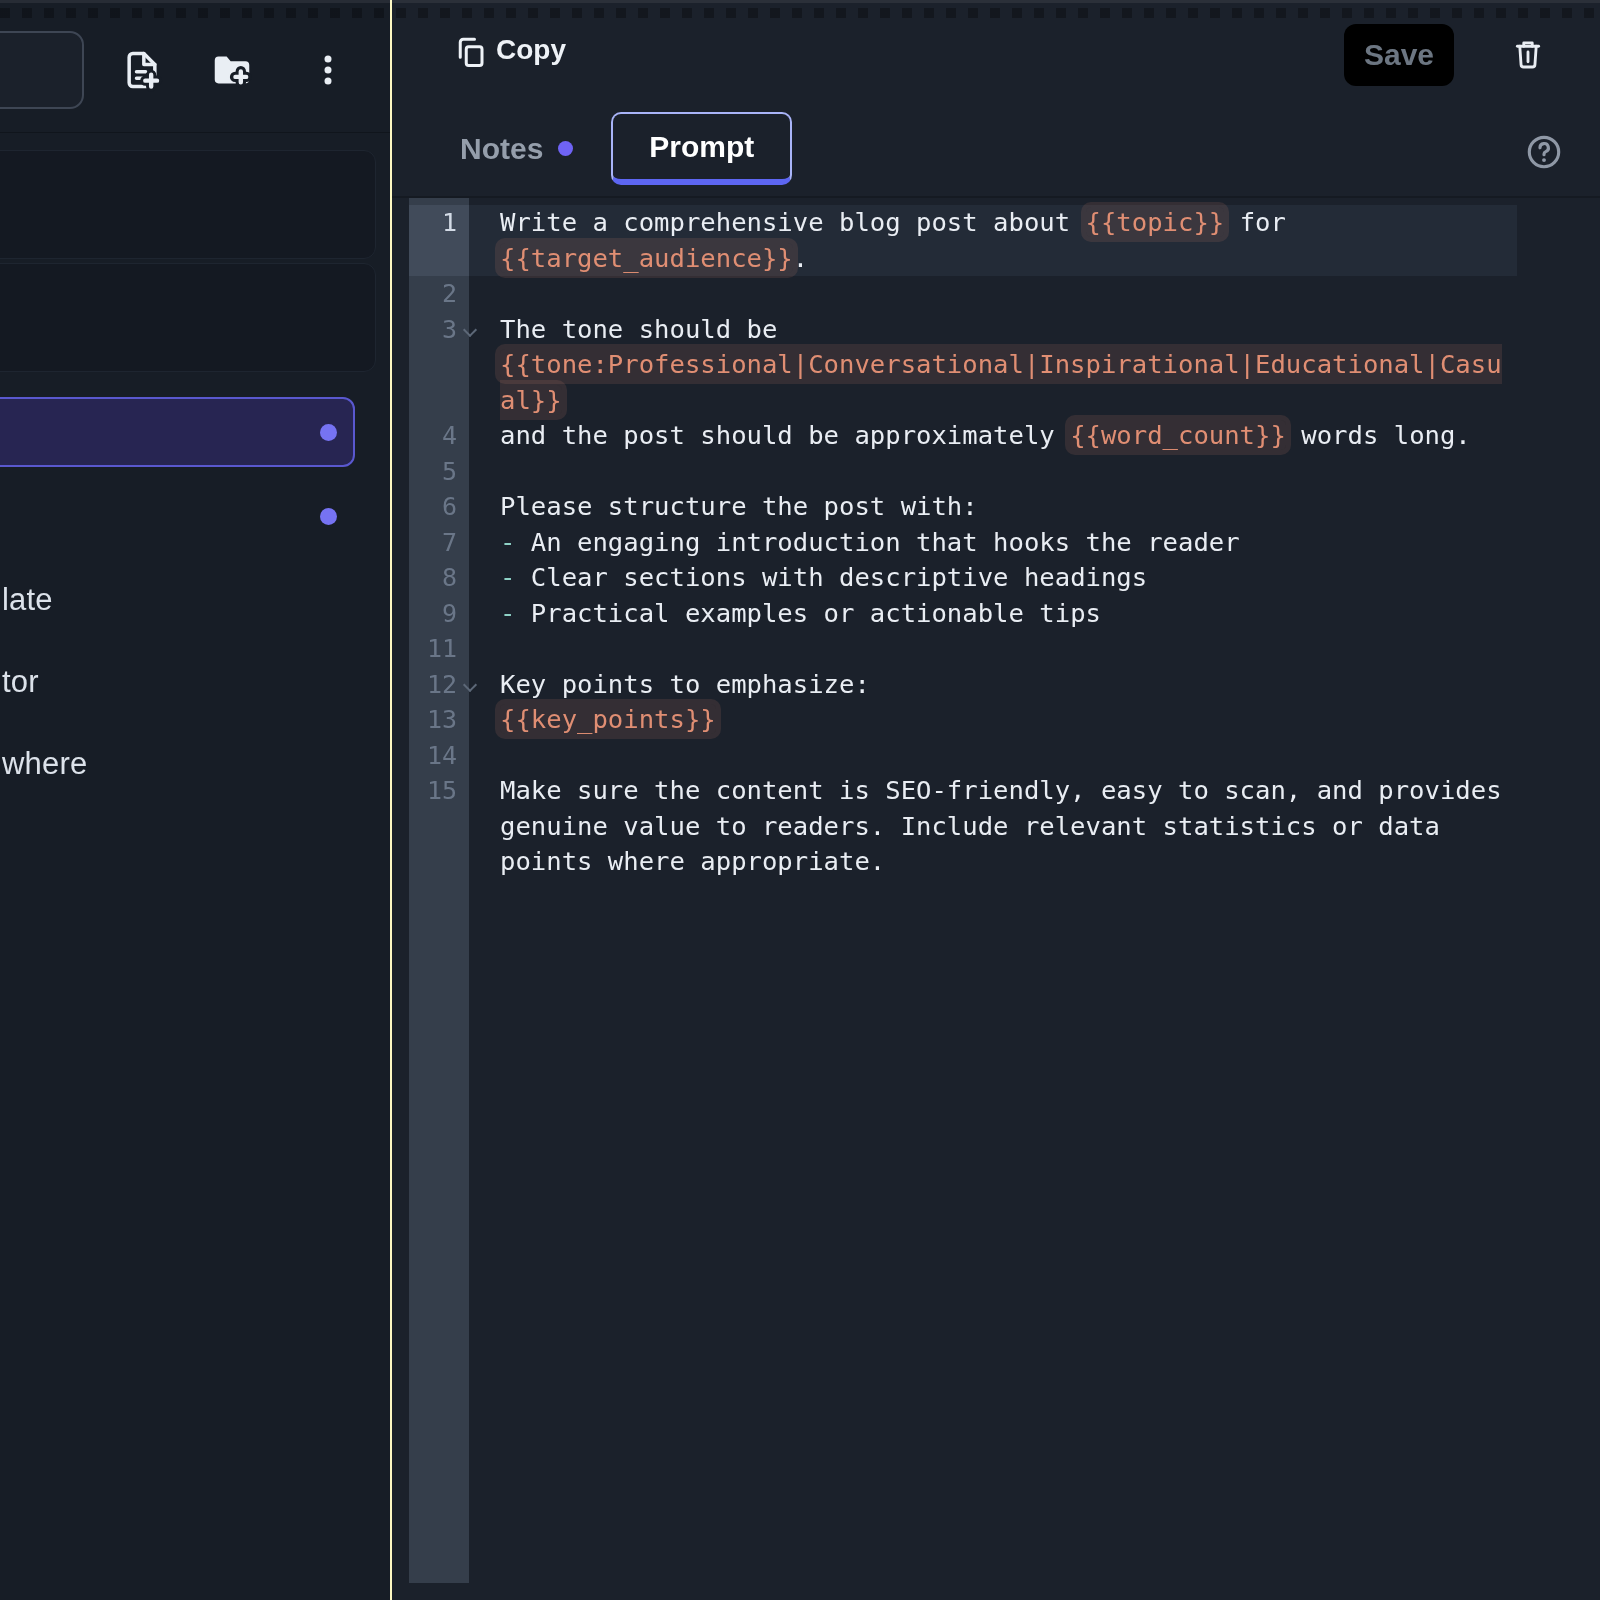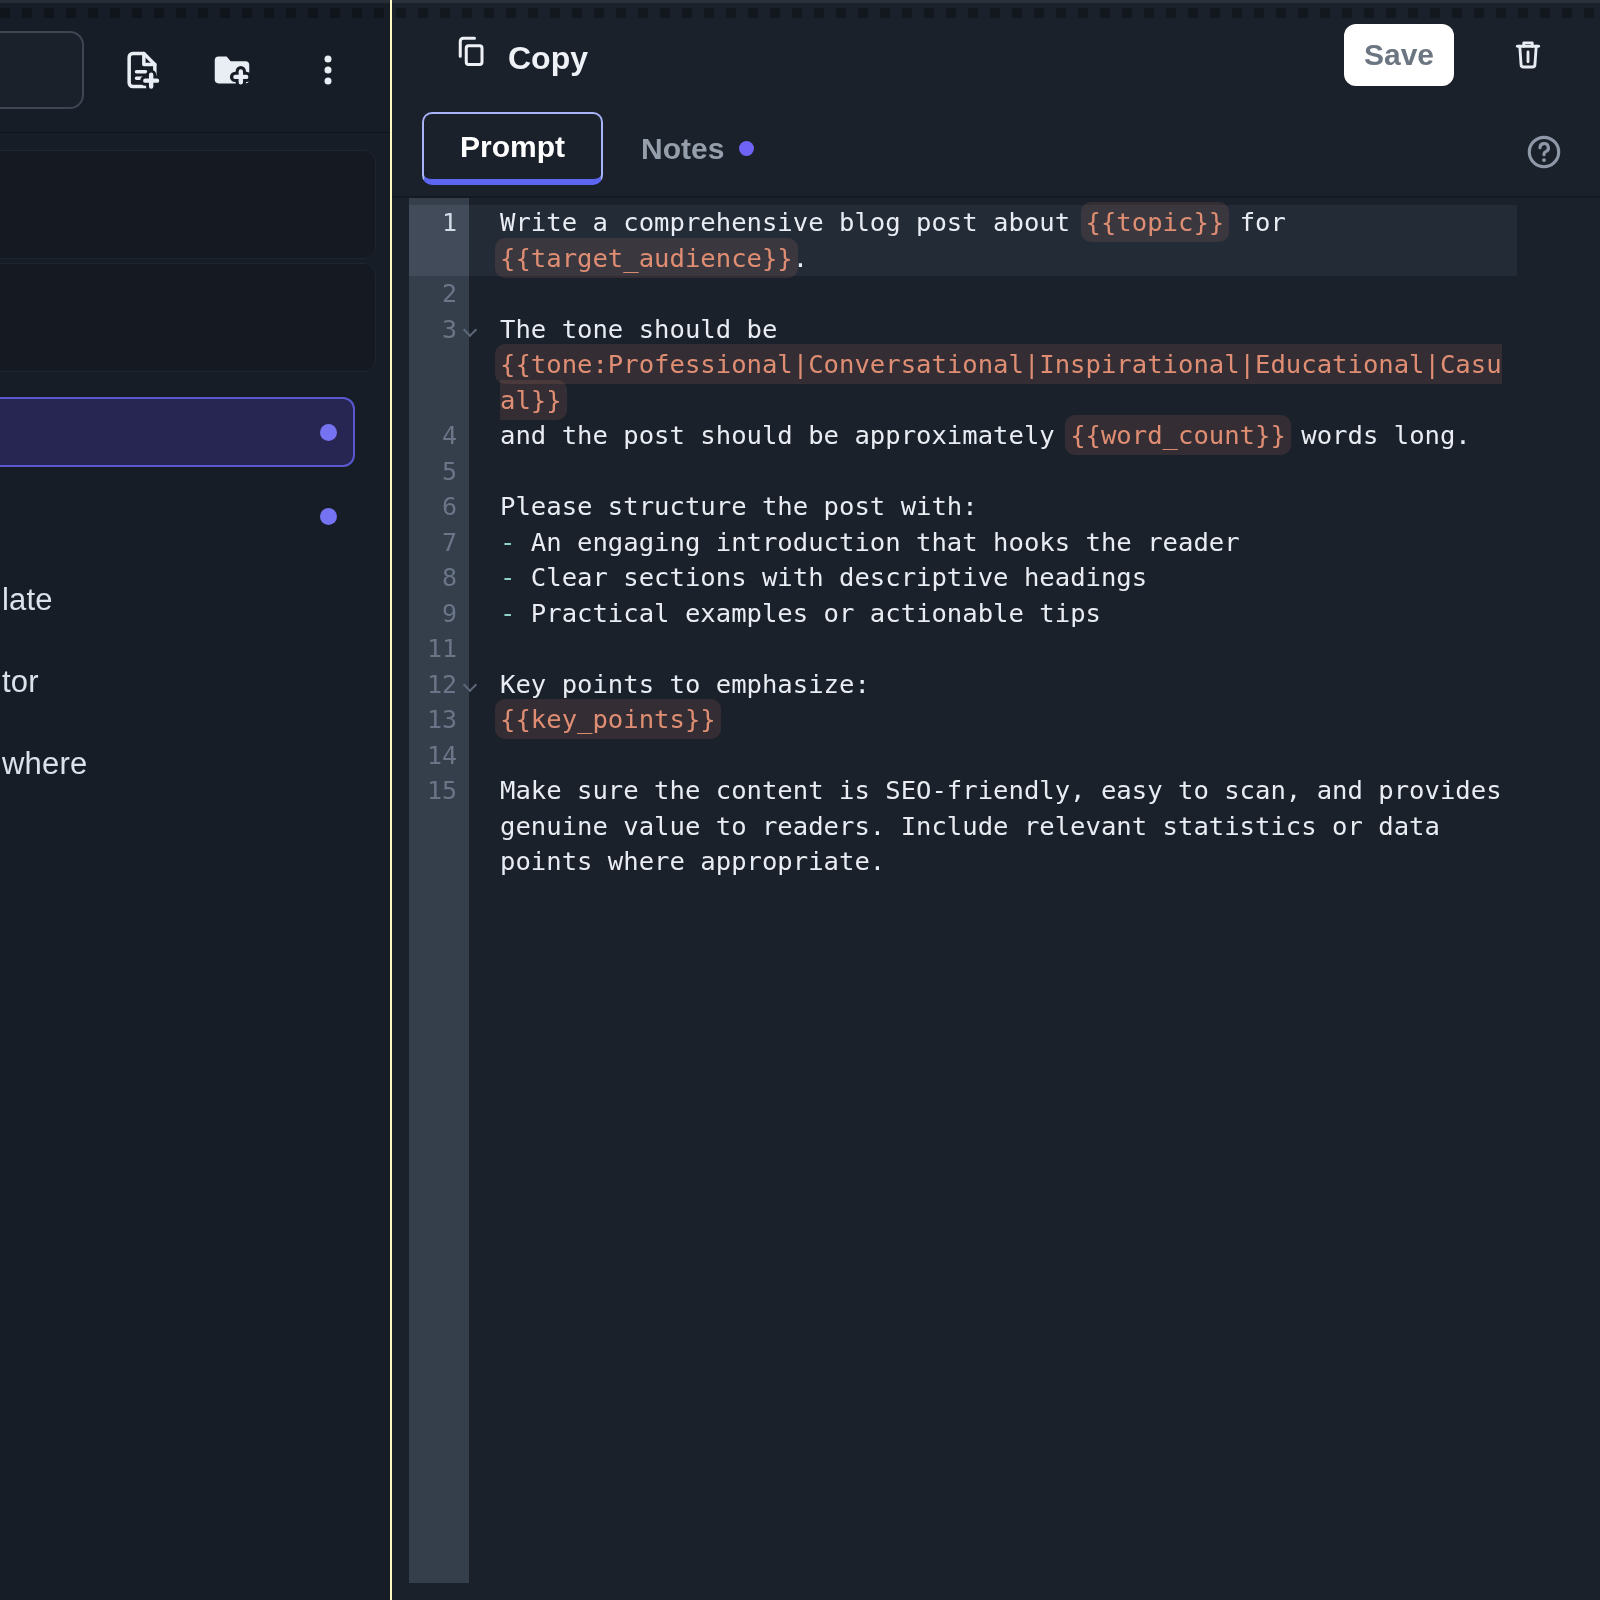--- a/index.html
+++ b/index.html
@@ -60,27 +60,27 @@
     color:#dce2ea; font-size:31px; letter-spacing:0.2px;
   }
 
   
   .main { flex:1; display:flex; flex-direction:column; min-width:0; }
   .main-header {
     height:110px; display:flex; align-items:center;
     padding:0 50px 0 60px; flex:0 0 110px;
   }
   .copy-btn {
-    display:flex; align-items:flex-end; gap:20px; background:transparent; border:none;
+    display:flex; align-items:flex-start; gap:8px; background:transparent; border:none;
     color:#eef2f7; font-family:"Liberation Sans", sans-serif;
-    font-size:32px; font-weight:700; cursor:pointer; padding:0;
+    font-size:28px; font-weight:700; cursor:pointer; padding:0;
   }
   .save-btn {
     margin-left:auto; width:110px; height:62px; border:none; border-radius:12px;
-    background:#ffffff; color:#6c7682; font-family:"Liberation Sans", sans-serif;
+    background:#000000; color:#6c7682; font-family:"Liberation Sans", sans-serif;
     font-size:30px; font-weight:700; cursor:pointer;
   }
   .trash-btn {
     margin-left:52px; background:transparent; border:none; cursor:pointer;
     width:44px; height:44px; display:flex; align-items:center; justify-content:center;
   }
 
   .tab-bar {
     height:88px; flex:0 0 88px; display:flex; align-items:flex-start;
     padding:0 34px 0 30px; border-bottom:2px solid #151a22;
@@ -221,26 +221,26 @@
             <path d="M4.5 6.5h15"></path>
             <path d="M9 6.5V4.2h6v2.3"></path>
             <path d="M6.2 6.5l.9 13a1.8 1.8 0 0 0 1.8 1.7h6.2a1.8 1.8 0 0 0 1.8-1.7l.9-13"></path>
             <path d="M12 10.5v7"></path>
           </svg>
         </span>
       </button>
     </header>
 
     <div class="tab-bar">
-      <button class="tab active">
-        <span>Prompt</span>
-      </button>
       <button class="tab">
         <span>Notes</span>
         <span class="notes-dot"></span>
+      </button>
+      <button class="tab active">
+        <span>Prompt</span>
       </button>
       <button class="help-btn">
         <span>
           <svg width="42" height="42" viewBox="0 0 24 24" fill="none" stroke="#8f98a6" stroke-width="1.8" stroke-linecap="round">
             <circle cx="12" cy="12" r="8.4"></circle>
             <path d="M9.7 9.6a2.4 2.4 0 1 1 3.3 2.2c-.6.26-1 .7-1 1.35v.35"></path>
             <circle cx="12" cy="16.6" r="1.1" fill="#8f98a6" stroke="none"></circle>
           </svg>
         </span>
       </button>

